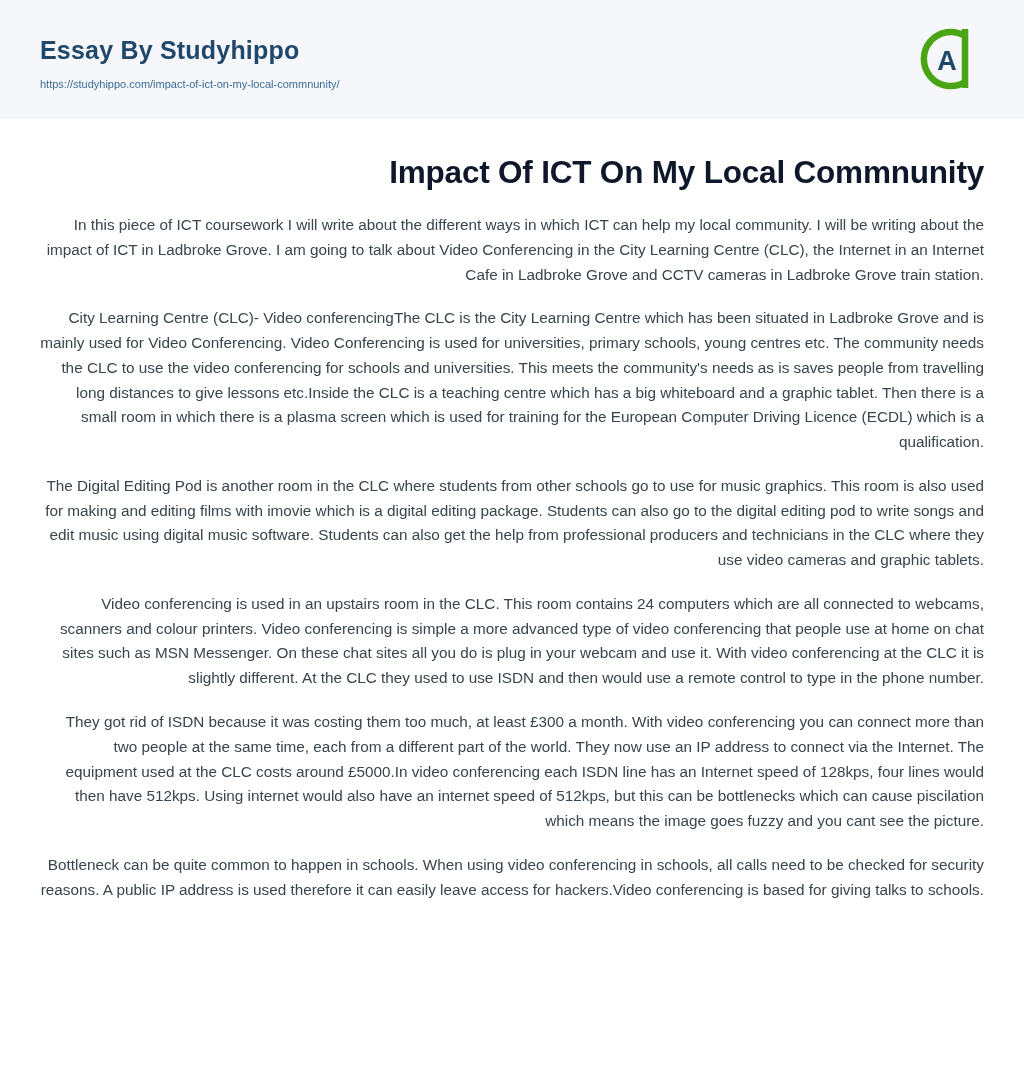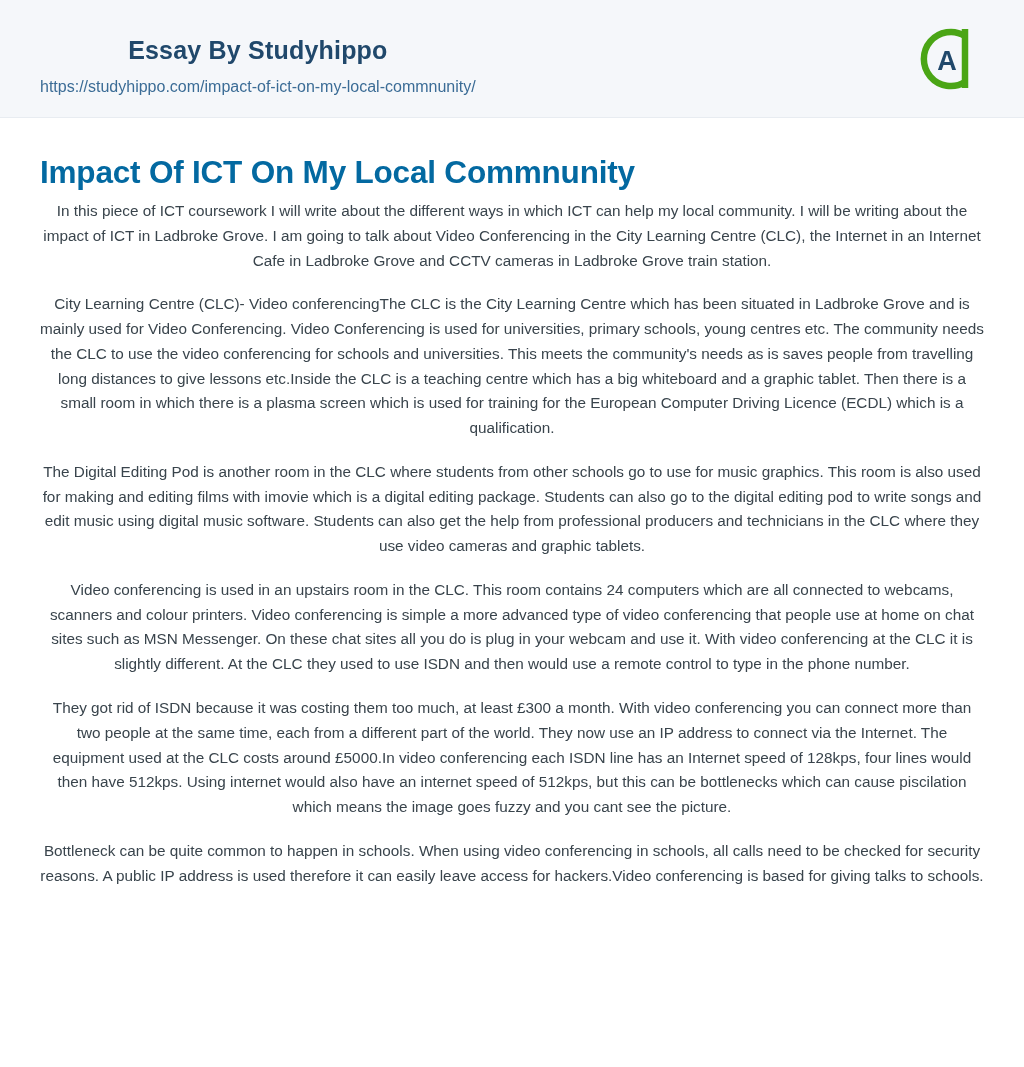--- a/index.html
+++ b/index.html
@@ -22,62 +22,62 @@
     height: 118px;
     background: #f5f7fa;
     border-bottom: 1px solid #e8ecf1;
     position: relative;
     padding: 0 40px;
   }
   .brand-block {
     position: absolute;
     left: 40px;
     top: 38px;
-    text-align: center;
   }
   .brand-title {
     font-size: 25px;
     font-weight: bold;
     color: #20486b;
     letter-spacing: 0.2px;
     line-height: 1;
     margin: 0;
   }
   .brand-url {
     margin-top: 16px;
-    font-size: 16px;
+    font-size: 11px;
     color: #3b6c96;
     line-height: 1;
     text-decoration: none;
     display: inline-block;
   }
   .logo {
     position: absolute;
     right: 40px;
     top: 22px;
     width: 74px;
     height: 74px;
   }
   
   .doc {
     padding: 30px 40px 40px 40px;
   }
   .doc-title {
     font-size: 31.5px;
     font-weight: bold;
-    color: #0369a1;
-    margin: 6px 0 8px 0;
+    color: #0f172a;
+    margin: 6px 0 22px 0;
     letter-spacing: -0.2px;
+    text-align: right;
   }
   .para {
     font-size: 15.3px;
     line-height: 1.62;
     color: #39444c;
     margin: 0 0 19px 0;
-    text-align: center;
+    text-align: right;
   }
   .para:last-child { margin-bottom: 0; }
 </style>
 </head>
 <body>
 
 <div class="page">
 
   <div class="header">
     <div class="brand-block">

